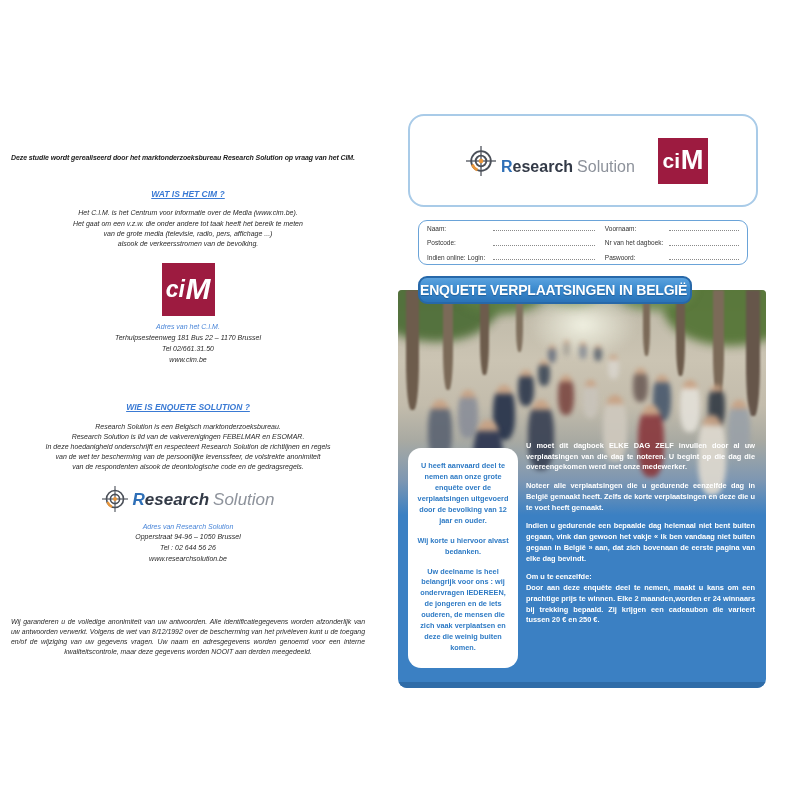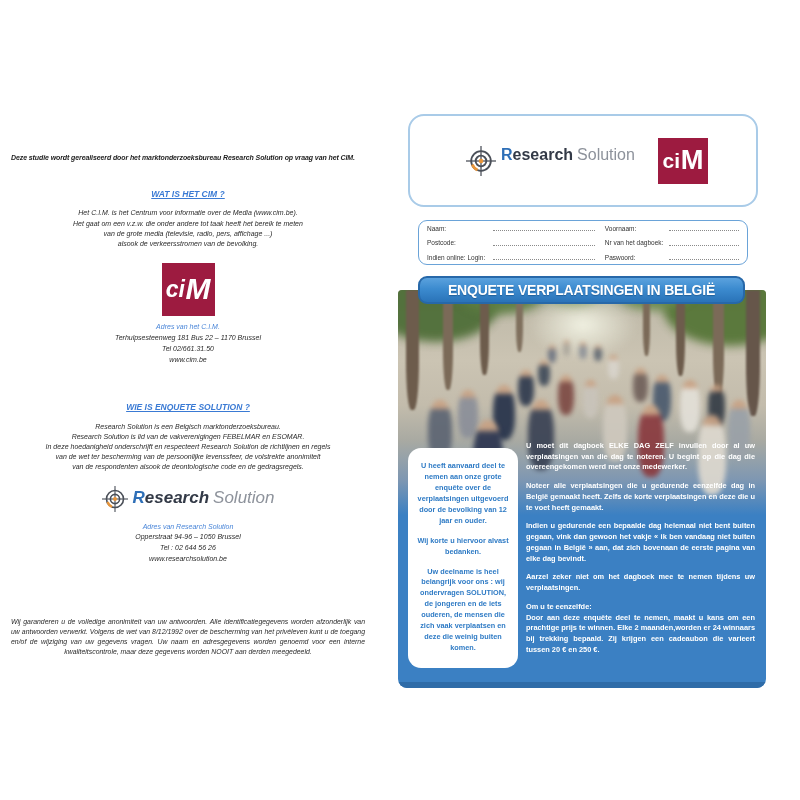--- a/index.html
+++ b/index.html
@@ -23,21 +23,21 @@
   .cim-logo-big{width:53px; height:53px; font-size:23px;}
   .cim-logo-hdr{width:50px; height:46px; font-size:21px;}
   .cim-c{letter-spacing:0;}
   .cim-m{font-size:1.3em; margin-left:0.5px; transform:translateY(-1px); display:inline-block;}
   .addr-block{text-align:center; line-height:1.55; margin-bottom:0; color:#2a2a2a;}
   .addr-label{color:var(--link-blue);}
   .gap-lg{height:36px;} .gap-xl{height:52px;}
   .footer-para{font-size:6.9px; text-align:justify; text-align-last:center; color:#2a2a2a;}
 
   
-  .rs-logo{display:inline-flex; align-items:flex-start; gap:5px;}
+  .rs-logo{display:inline-flex; align-items:flex-end; gap:5px;}
   .rs-text-r{color:#2e6fb7; font-weight:bold;}
   .rs-text-main{color:#333a47; font-weight:bold;}
   .rs-text-sol{color:#8d929b; font-weight:normal; margin-left:4px;}
   .rs-sm{font-size:14px;} .rs-lg{font-size:17px;}
 
   
   .right-page{position:absolute; left:398px; top:110px; width:368px; height:578px;}
 
   .hdr-box{position:absolute; left:10px; top:4px; width:350px; height:93px;
            background:#fff; border:2px solid #a9cbe8; border-radius:16px;
@@ -46,24 +46,24 @@
 
   .form-box{position:absolute; left:20px; top:110px; width:330px; height:45px;
             background:#fff; border:1.5px solid #6aa3d8; border-radius:9px;
             padding:4px 8px 3px 8px; display:flex; flex-direction:column;
             justify-content:space-between;}
   .form-row{display:flex; align-items:flex-end; font-size:6.5px; color:#333; line-height:1;}
   .f-label-1{width:66px;} .f-label-2{width:70px; padding-left:6px;}
   .f-dots-1{flex:1.45; border-bottom:1.2px dotted #8a8a8a; height:6px; margin:0 4px 1px 0;}
   .f-dots-2{flex:1;    border-bottom:1.2px dotted #8a8a8a; height:6px; margin:0 0 1px 0;}
 
-  .banner{position:absolute; left:20px; top:166px; width:327px; height:28px; z-index:5;
+  .banner{position:absolute; left:20px; top:166px; width:274px; height:28px; z-index:5;
           background:linear-gradient(180deg,#5ba2de 0%,#3c8bcf 45%,#2a73b8 100%);
           border:2px solid #2768a9; border-radius:9px;
-          display:flex; align-items:center; justify-content:center;}
+          display:flex; align-items:center; }
   .banner span{color:#fff; font-weight:bold; font-size:14px; letter-spacing:-0.2px;
                text-shadow:0 1px 1px rgba(0,40,80,.35);}
 
   .photo-panel{position:absolute; left:0; top:180px; width:368px; height:398px;
                border-radius:4px 4px 9px 9px; overflow:hidden;
                background:linear-gradient(180deg,
                  #a3a88f 0px,#c2bcab 28px,#cbc4b3 70px,#c3bcac 115px,
                  #a9aaa2 150px,#7e97b2 190px,var(--panel-blue) 225px,
                  var(--panel-blue) 100%);}
   .photo-panel::after{content:""; position:absolute; left:0; right:0; bottom:0; height:6px;
@@ -227,25 +227,24 @@
     <div class="person" style="left:130px;top:110px;width:26px;height:70px;background:linear-gradient(180deg,#c9a284 0 12%,#3a4254 16%);"></div>
     <div class="person" style="left:205px;top:105px;width:24px;height:66px;background:linear-gradient(180deg,#c9a284 0 12%,#cfc9be 16%);"></div>
     <div class="person" style="left:240px;top:115px;width:26px;height:72px;background:linear-gradient(180deg,#c9a284 0 12%,#8a3a3f 16%);"></div>
     <div class="person" style="left:330px;top:110px;width:22px;height:58px;background:linear-gradient(180deg,#c9a284 0 13%,#9aa1a8 17%);"></div>
     <div class="person" style="left:75px;top:130px;width:30px;height:85px;background:linear-gradient(180deg,#c9a284 0 11%,#2c3550 15%);"></div>
     <div class="person" style="left:300px;top:125px;width:28px;height:80px;background:linear-gradient(180deg,#c9a284 0 11%,#ded9cf 15%);"></div>
 
     <div class="info-box">
       <p>U heeft aanvaard deel te nemen aan onze grote enquête over de verplaatsingen uitgevoerd door de bevolking van 12 jaar en ouder.</p>
       <p>Wij korte u hiervoor alvast bedanken.</p>
-      <p><span>Uw deelname is heel belangrijk voor ons : wij ondervragen </span><span style="font-weight:bold;">SOLUTION,</span><span> de jongeren en de iets ouderen, de mensen die zich vaak verplaatsen en deze die weinig buiten komen.</span></p>
+      <p><span>Uw deelname is heel belangrijk voor ons : wij ondervragen </span><span style="font-weight:bold;">IEDEREEN,</span><span> de jongeren en de iets ouderen, de mensen die zich vaak verplaatsen en deze die weinig buiten komen.</span></p>
     </div>
 
     <div class="instr-col">
       <p><span>U moet dit dagboek </span><span>ELKE DAG ZELF</span><span> invullen door al uw verplaatsingen van die dag te noteren. U begint op die dag die overeengekomen werd met onze medewerker.</span></p>
       <p>Noteer alle verplaatsingen die u gedurende eenzelfde dag in België gemaakt heeft. Zelfs de korte verplaatsingen en deze die u te voet heeft gemaakt.</p>
       <p>Indien u gedurende een bepaalde dag helemaal niet bent buiten gegaan, vink dan gewoon het vakje « ik ben vandaag niet buiten gegaan in België » aan, dat zich bovenaan de eerste pagina van elke dag bevindt.</p>
-      <p>Aarzel zeker niet om het dagboek mee te nemen tijdens uw verplaatsingen.</p>
       <p class="thanks-head">Om u te eenzelfde:</p>
       <p>Door aan deze enquête deel te nemen, maakt u kans om een prachtige prijs te winnen. Elke 2 maanden,worden er 24 winnaars bij trekking bepaald. Zij krijgen een cadeaubon die varieert tussen 20 € en 250 €.</p>
     </div>
   </div>
 </div>
 
 </body></html>

